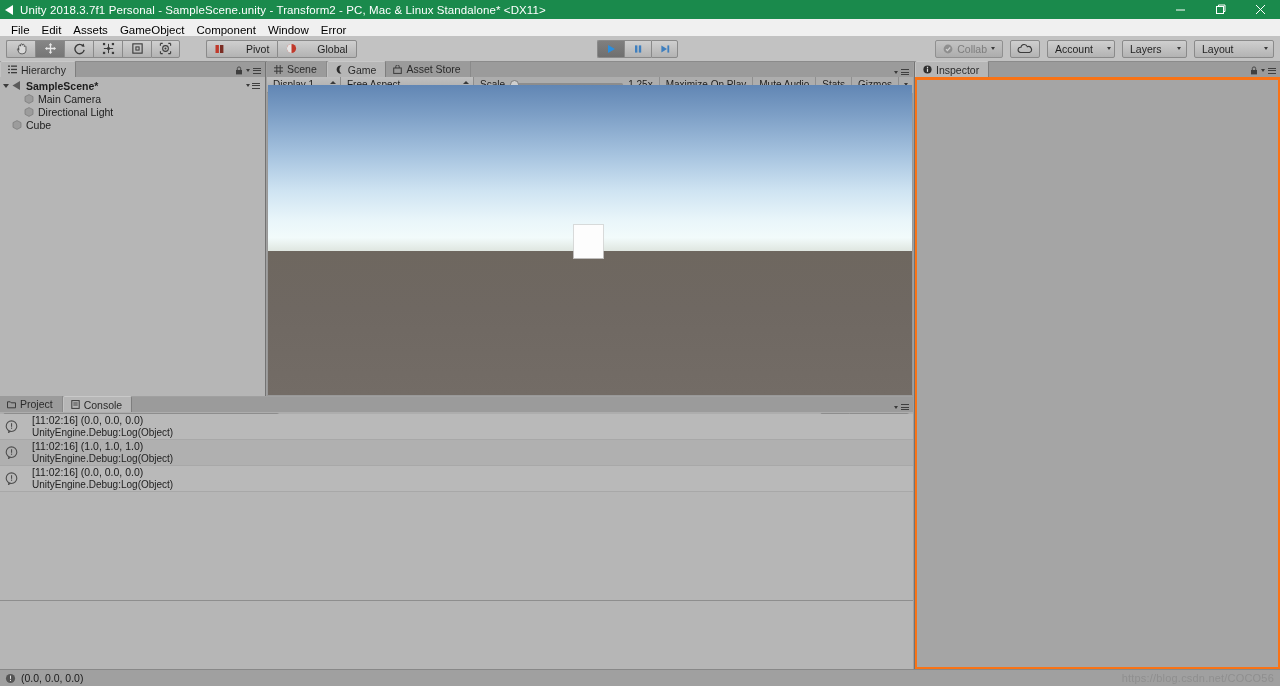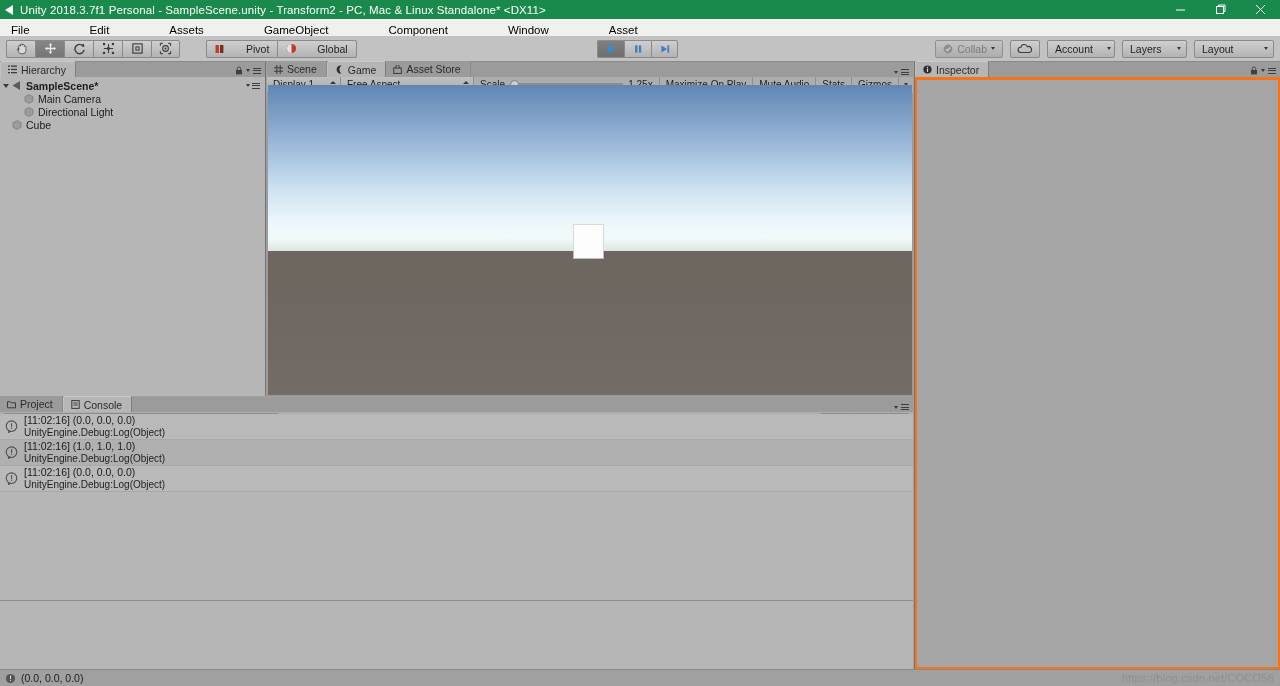--- a/index.html
+++ b/index.html
@@ -32,21 +32,21 @@
   .winbtn {
     width: 40px; height: 19px; display: flex; align-items: center; justify-content: center;
     color: #fff;
   }
   .winbtn svg { display: block; }
 
   
   .menubar {
     position: absolute; left: 0; top: 19px; width: 1280px; height: 22px;
     background: #f0f0f0;
-    display: flex; align-items: center; padding-left: 5px; gap: 48px;
+    display: flex; align-items: center; padding-left: 5px;
   }
   .menuitem {
     font-size: 11.5px; color: #000; padding: 1px 6px; white-space: nowrap;
   }
 
   
   .toolbar {
     position: absolute; left: 0; top: 36px; width: 1280px; height: 26px;
     background: #c2c2c2;
     border-bottom: 1px solid #8b8b8b;
@@ -236,21 +236,21 @@
   .counter {
     height: 15px; padding: 0 5px; display: flex; align-items: center; gap: 3px;
     background: linear-gradient(#c2c2c2, #acacac); border: 1px solid #8d8d8d;
     border-left-width: 0; font-size: 9.5px;
   }
   .counter.first { border-left-width: 1px; border-radius: 2px 0 0 2px; }
   .counter.last { border-radius: 0 2px 2px 0; }
 
   .loglist { position: absolute; left: 0; top: 17px; right: 0; height: 186px; overflow: hidden; }
   .logrow {
-    height: 26px; display: flex; align-items: center; padding-left: 5px; gap: 6px;
+    height: 26px; display: flex; align-items: center; padding-left: 5px; gap: 14px;
     border-bottom: 1px solid #a8a8a8;
   }
   .logrow.alt { background: #b0b0b0; }
   .logrow.norm { background: #b9b9b9; }
   .logtext { display: flex; flex-direction: column; justify-content: center; line-height: 11.5px; }
   .logtext .l1 { font-size: 10.5px; color: #1b1b1b; }
   .logtext .l2 { font-size: 10px; color: #222; }
 
   .log-detail {
     position: absolute; left: 0; top: 203px; right: 0; height: 66px;
@@ -303,21 +303,21 @@
     </div>
   </div>
 
   <div class="menubar">
     <div class="menuitem">File</div>
     <div class="menuitem">Edit</div>
     <div class="menuitem">Assets</div>
     <div class="menuitem">GameObject</div>
     <div class="menuitem">Component</div>
     <div class="menuitem">Window</div>
-    <div class="menuitem">Asset</div>
+    <div class="menuitem">Error</div>
   </div>
 
   <div class="toolbar">
     <div class="tool-group">
       <div class="toolbtn">
         <svg width="13" height="13" viewBox="0 0 14 14">
           <path d="M4 9 L4 4.5 a1 1 0 0 1 2 0 L6 3 a1 1 0 0 1 2 0 L8 3.5 a1 1 0 0 1 2 0 L10 5 a1 1 0 0 1 1.8 0 L11.8 9.5 a3.5 3.5 0 0 1 -3.5 3.2 L6.5 12.7 a3 3 0 0 1 -2.5 -1.8 L2.6 8 a0.9 0.9 0 0 1 1.4 -0.9 Z" fill="#d9d9d9" stroke="#3b3b3b" stroke-width="0.8"></path>
         </svg>
       </div>
       <div class="toolbtn sel">

